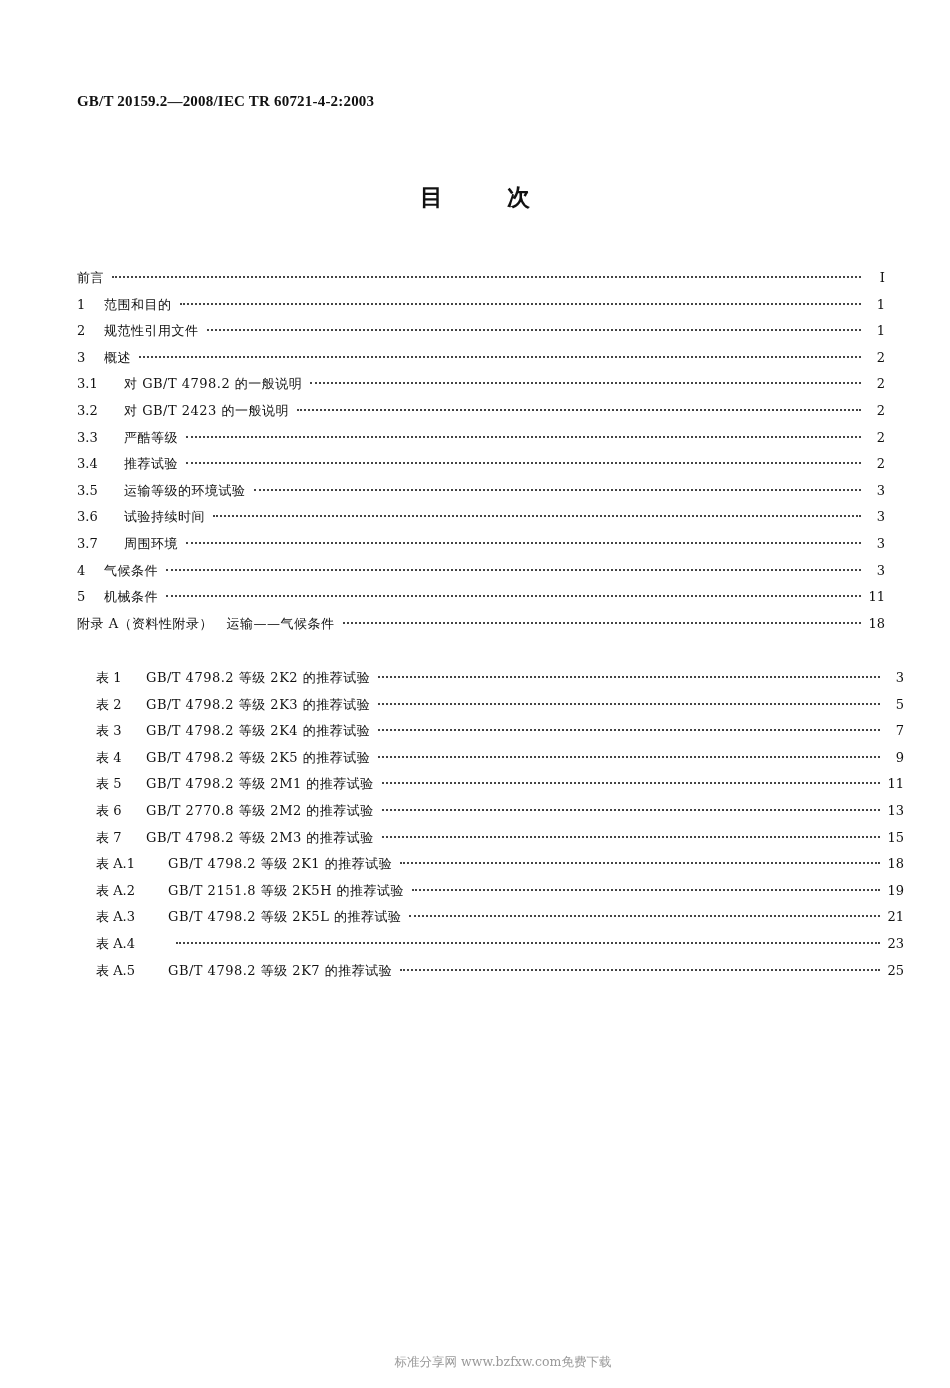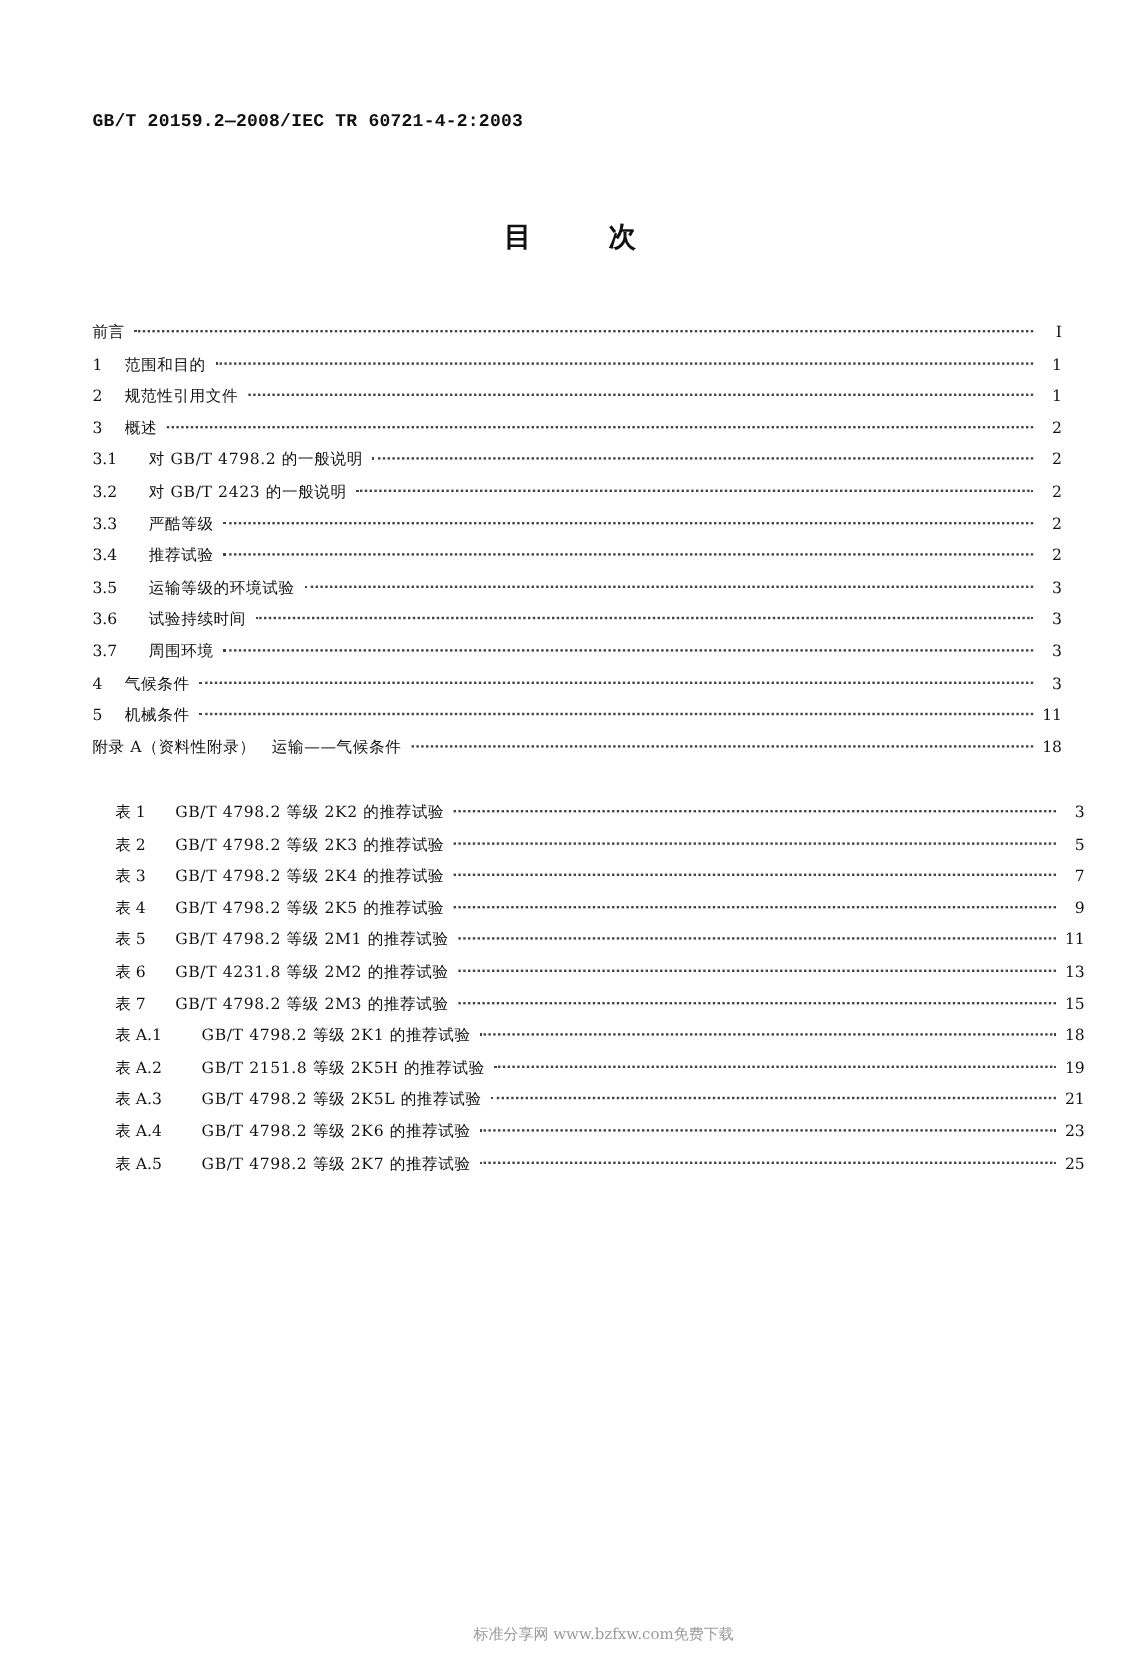--- a/index.html
+++ b/index.html
@@ -12,21 +12,21 @@
       height: 1388px;
       position: relative;
       overflow: hidden;
       font-family: "DejaVu Serif", "Liberation Serif", serif;
       color: #111111;
     }
     .header-code {
       position: absolute;
       left: 77px;
       top: 93px;
-      font-family: Liberation Mono, monospace;
+      font-family: Liberation Serif, serif;
       font-size: 15px;
       font-weight: bold;
       letter-spacing: 0.2px;
       color: #111;
       white-space: nowrap;
     }
     .toc-title {
       position: absolute;
       left: 0;
       width: 950px;
@@ -215,21 +215,21 @@
     <span class="page">9</span>
   </div>
   <div class="row">
     <span class="num n3">表 5</span>
     <span class="label">GB/T 4798.2 等级 2M1 的推荐试验</span>
     <span class="leader"></span>
     <span class="page">11</span>
   </div>
   <div class="row">
     <span class="num n3">表 6</span>
-    <span class="label">GB/T 4231.8 等级 2M2 的推荐试验</span>
+    <span class="label">GB/T 2770.8 等级 2M2 的推荐试验</span>
     <span class="leader"></span>
     <span class="page">13</span>
   </div>
   <div class="row">
     <span class="num n3">表 7</span>
     <span class="label">GB/T 4798.2 等级 2M3 的推荐试验</span>
     <span class="leader"></span>
     <span class="page">15</span>
   </div>
   <div class="row">
@@ -245,21 +245,20 @@
     <span class="page">19</span>
   </div>
   <div class="row">
     <span class="num n4">表 A.3</span>
     <span class="label">GB/T 4798.2 等级 2K5L 的推荐试验</span>
     <span class="leader"></span>
     <span class="page">21</span>
   </div>
   <div class="row">
     <span class="num n4">表 A.4</span>
-    <span class="label">GB/T 4798.2 等级 2K6 的推荐试验</span>
     <span class="leader"></span>
     <span class="page">23</span>
   </div>
   <div class="row">
     <span class="num n4">表 A.5</span>
     <span class="label">GB/T 4798.2 等级 2K7 的推荐试验</span>
     <span class="leader"></span>
     <span class="page">25</span>
   </div>
 </div>

